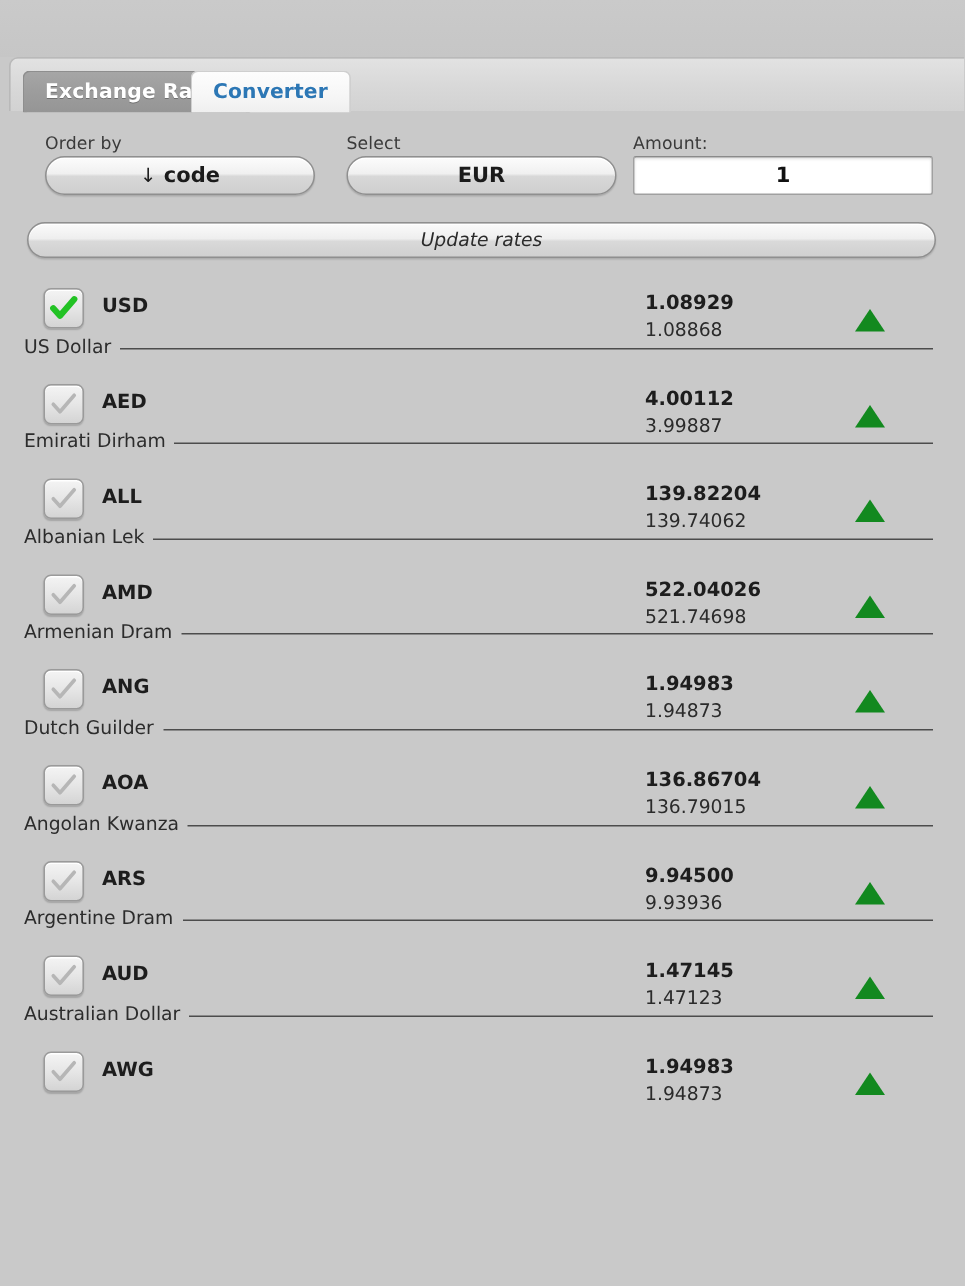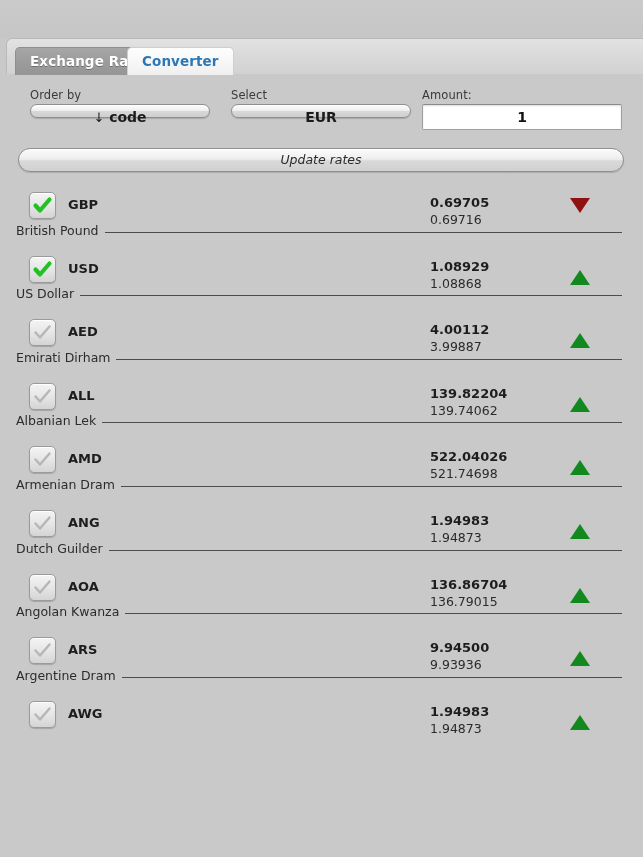--- a/index.html
+++ b/index.html
@@ -78,21 +78,21 @@
     top: 0;
     width: 100%;
     font-size: 11.5px;
     color: #3a3a3a;
     letter-spacing: .1px;
   }
   .pill {
     position: absolute;
     top: 16px;
     left: 0;
-    height: 14px;
+    height: 26px;
     width: 100%;
     box-sizing: border-box;
     border: 1px solid #8f8f8f;
     border-radius: 13px;
     background: linear-gradient(to bottom, #fcfcfc 0%, #f0f0f0 45%, #d8d8d8 52%, #cfcfcf 100%);
     box-shadow: inset 0 1px 0 #ffffff, 0 1px 1px rgba(0,0,0,.16);
     text-align: center;
     line-height: 25px;
     font-size: 14px;
     font-weight: bold;
@@ -253,33 +253,20 @@
 
   <div class="update-btn">Update rates</div>
 
   <div id="rate-list">
       <div class="rate-row">
         <div class="cb">
           <svg width="21" height="21" viewBox="0 0 21 21">
             <path d="M3.5 10.5 L8 15.5 L17.5 4.5" fill="none" stroke="#22c224" stroke-width="4.2" stroke-linecap="round" stroke-linejoin="round"></path>
           </svg>
         </div>
-        <div class="code">GBP</div>
-        <div class="val-main">0.69705</div>
-        <div class="val-sub">0.69716</div>
-        <div class="tri tri-down"></div>
-        <div class="rule"></div>
-        <div class="name">British Pound</div>
-      </div>
-      <div class="rate-row">
-        <div class="cb">
-          <svg width="21" height="21" viewBox="0 0 21 21">
-            <path d="M3.5 10.5 L8 15.5 L17.5 4.5" fill="none" stroke="#22c224" stroke-width="4.2" stroke-linecap="round" stroke-linejoin="round"></path>
-          </svg>
-        </div>
         <div class="code">USD</div>
         <div class="val-main">1.08929</div>
         <div class="val-sub">1.08868</div>
         <div class="tri tri-up"></div>
         <div class="rule"></div>
         <div class="name">US Dollar</div>
       </div>
       <div class="rate-row">
         <div class="cb">
           <svg width="21" height="21" viewBox="0 0 21 21">
@@ -357,19 +344,32 @@
         <div class="tri tri-up"></div>
         <div class="rule"></div>
         <div class="name">Argentine Dram</div>
       </div>
       <div class="rate-row">
         <div class="cb">
           <svg width="21" height="21" viewBox="0 0 21 21">
             <path d="M3.5 10.5 L8 15.5 L17.5 4.5" fill="none" stroke="#b6b6b6" stroke-width="2.4" stroke-linecap="round" stroke-linejoin="round"></path>
           </svg>
         </div>
+        <div class="code">AUD</div>
+        <div class="val-main">1.47145</div>
+        <div class="val-sub">1.47123</div>
+        <div class="tri tri-up"></div>
+        <div class="rule"></div>
+        <div class="name">Australian Dollar</div>
+      </div>
+      <div class="rate-row">
+        <div class="cb">
+          <svg width="21" height="21" viewBox="0 0 21 21">
+            <path d="M3.5 10.5 L8 15.5 L17.5 4.5" fill="none" stroke="#b6b6b6" stroke-width="2.4" stroke-linecap="round" stroke-linejoin="round"></path>
+          </svg>
+        </div>
         <div class="code">AWG</div>
         <div class="val-main">1.94983</div>
         <div class="val-sub">1.94873</div>
         <div class="tri tri-up"></div>
       </div>
     </div>
 </div>
 
 </body></html>

